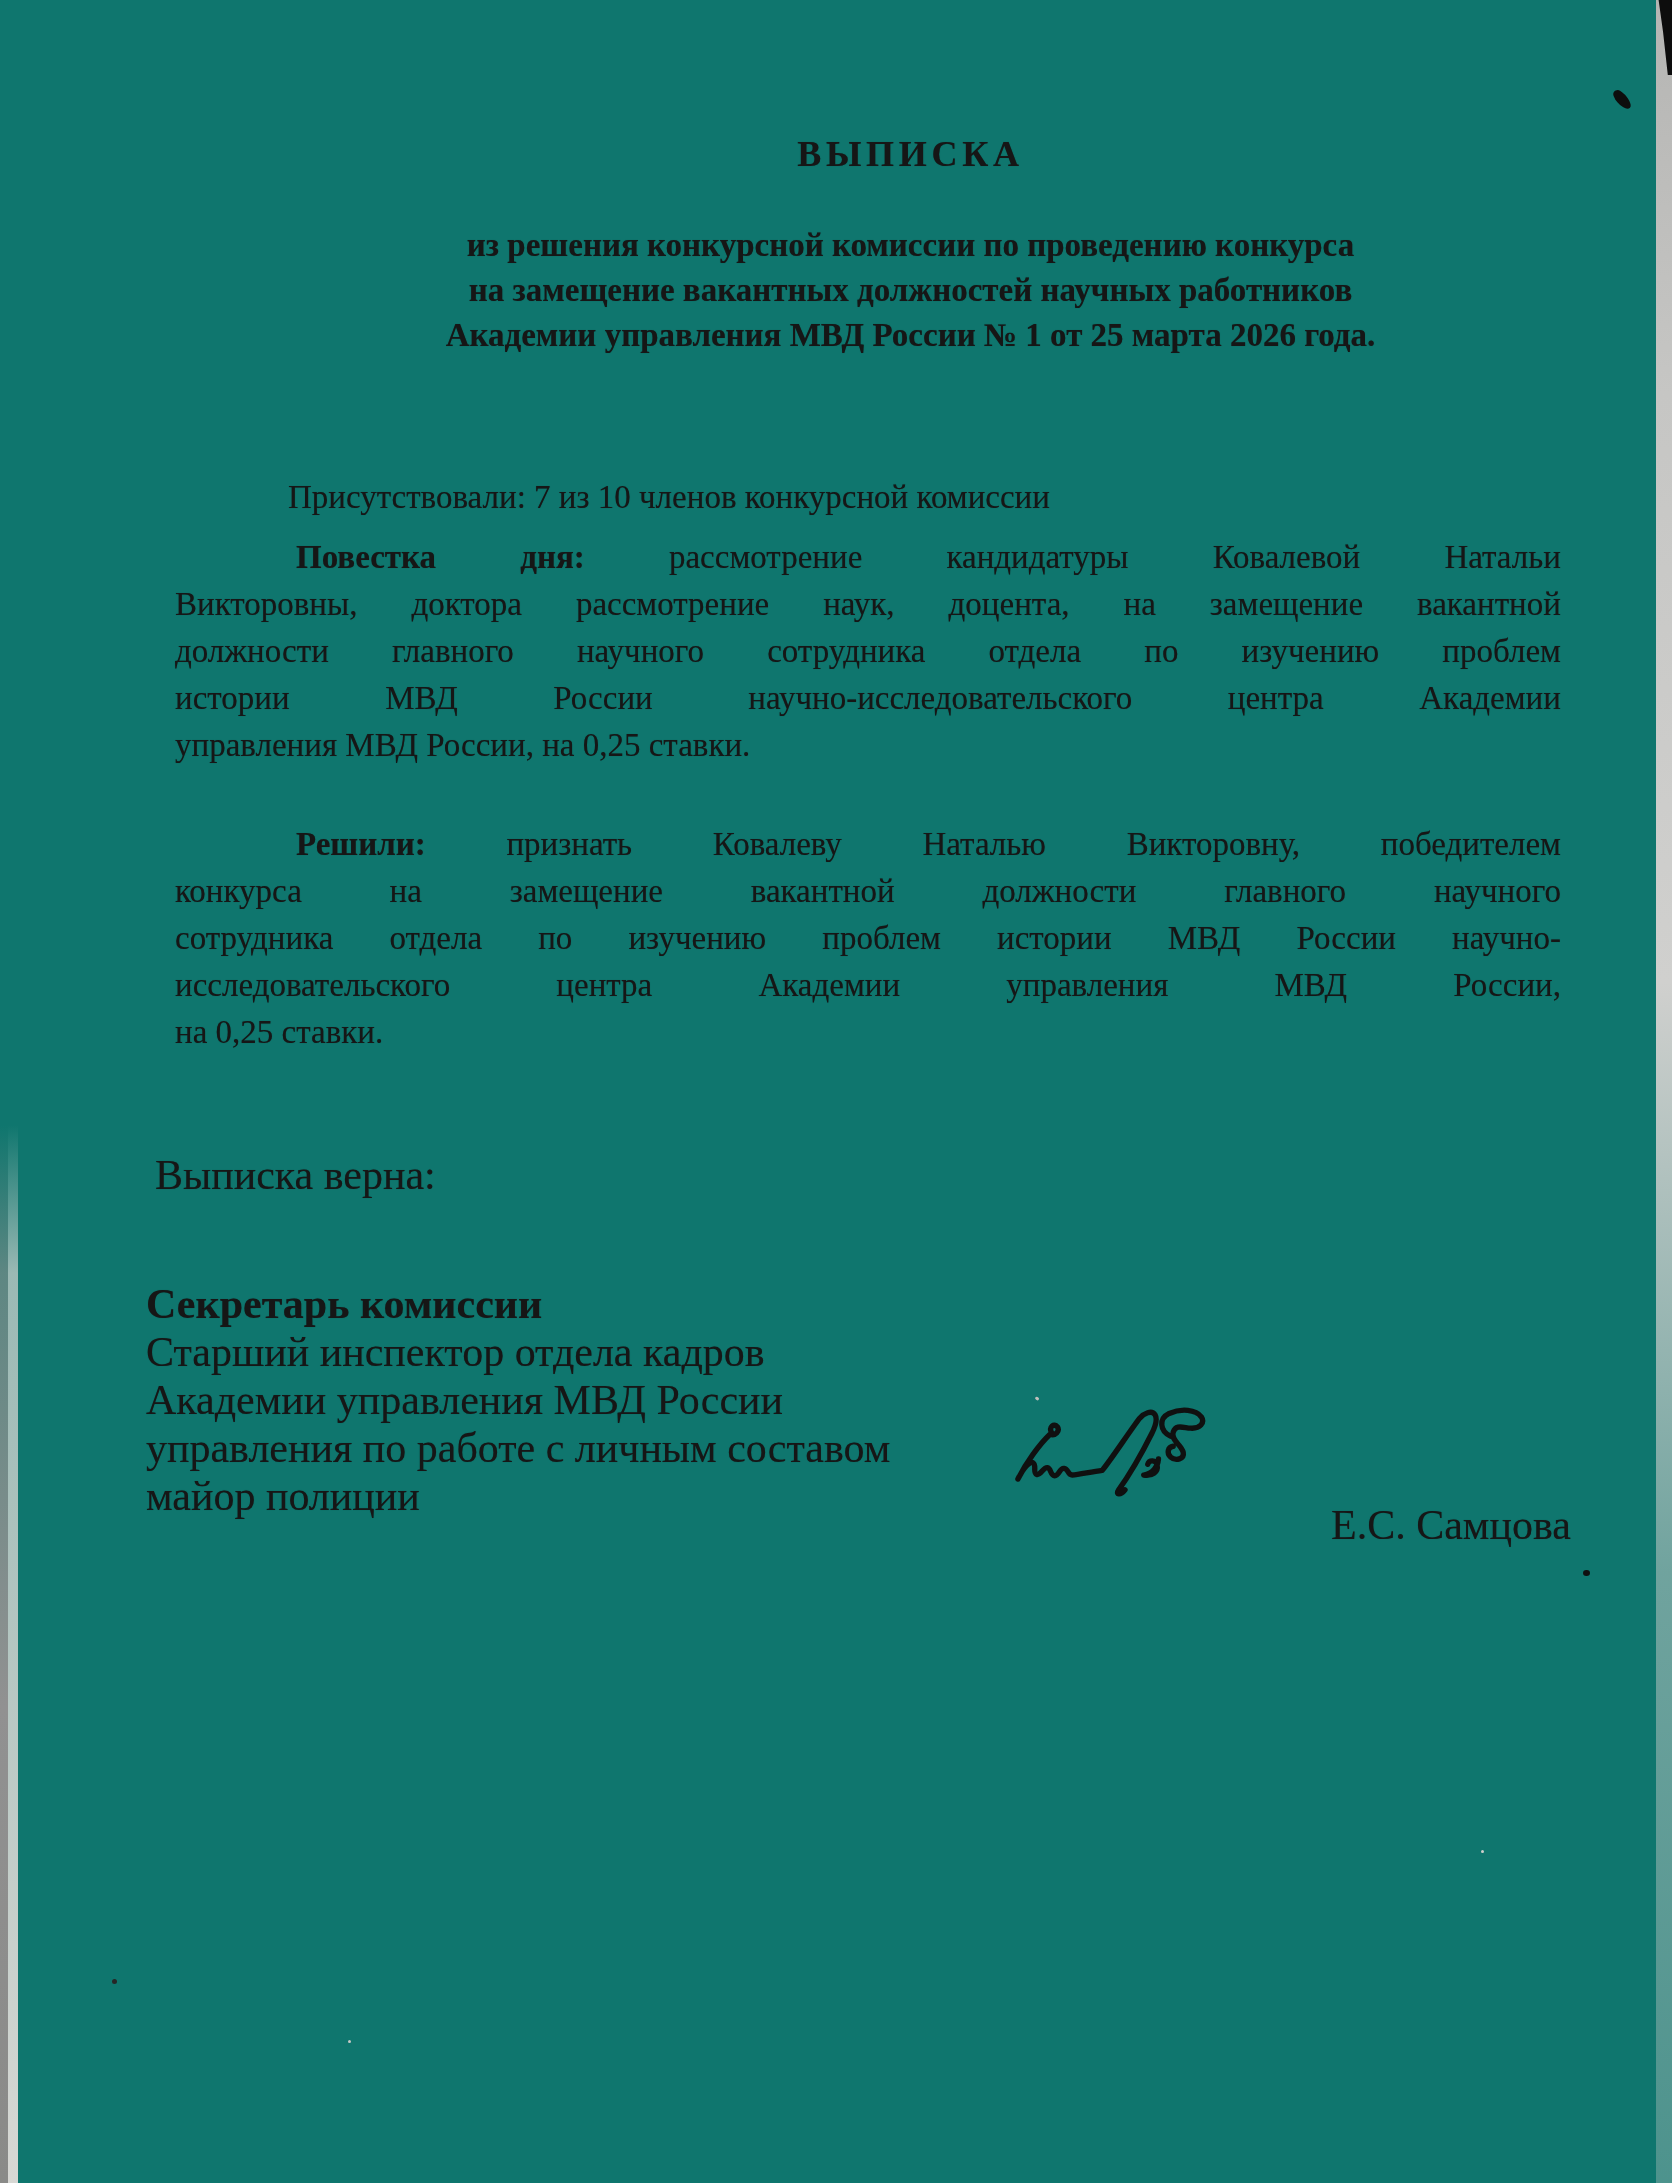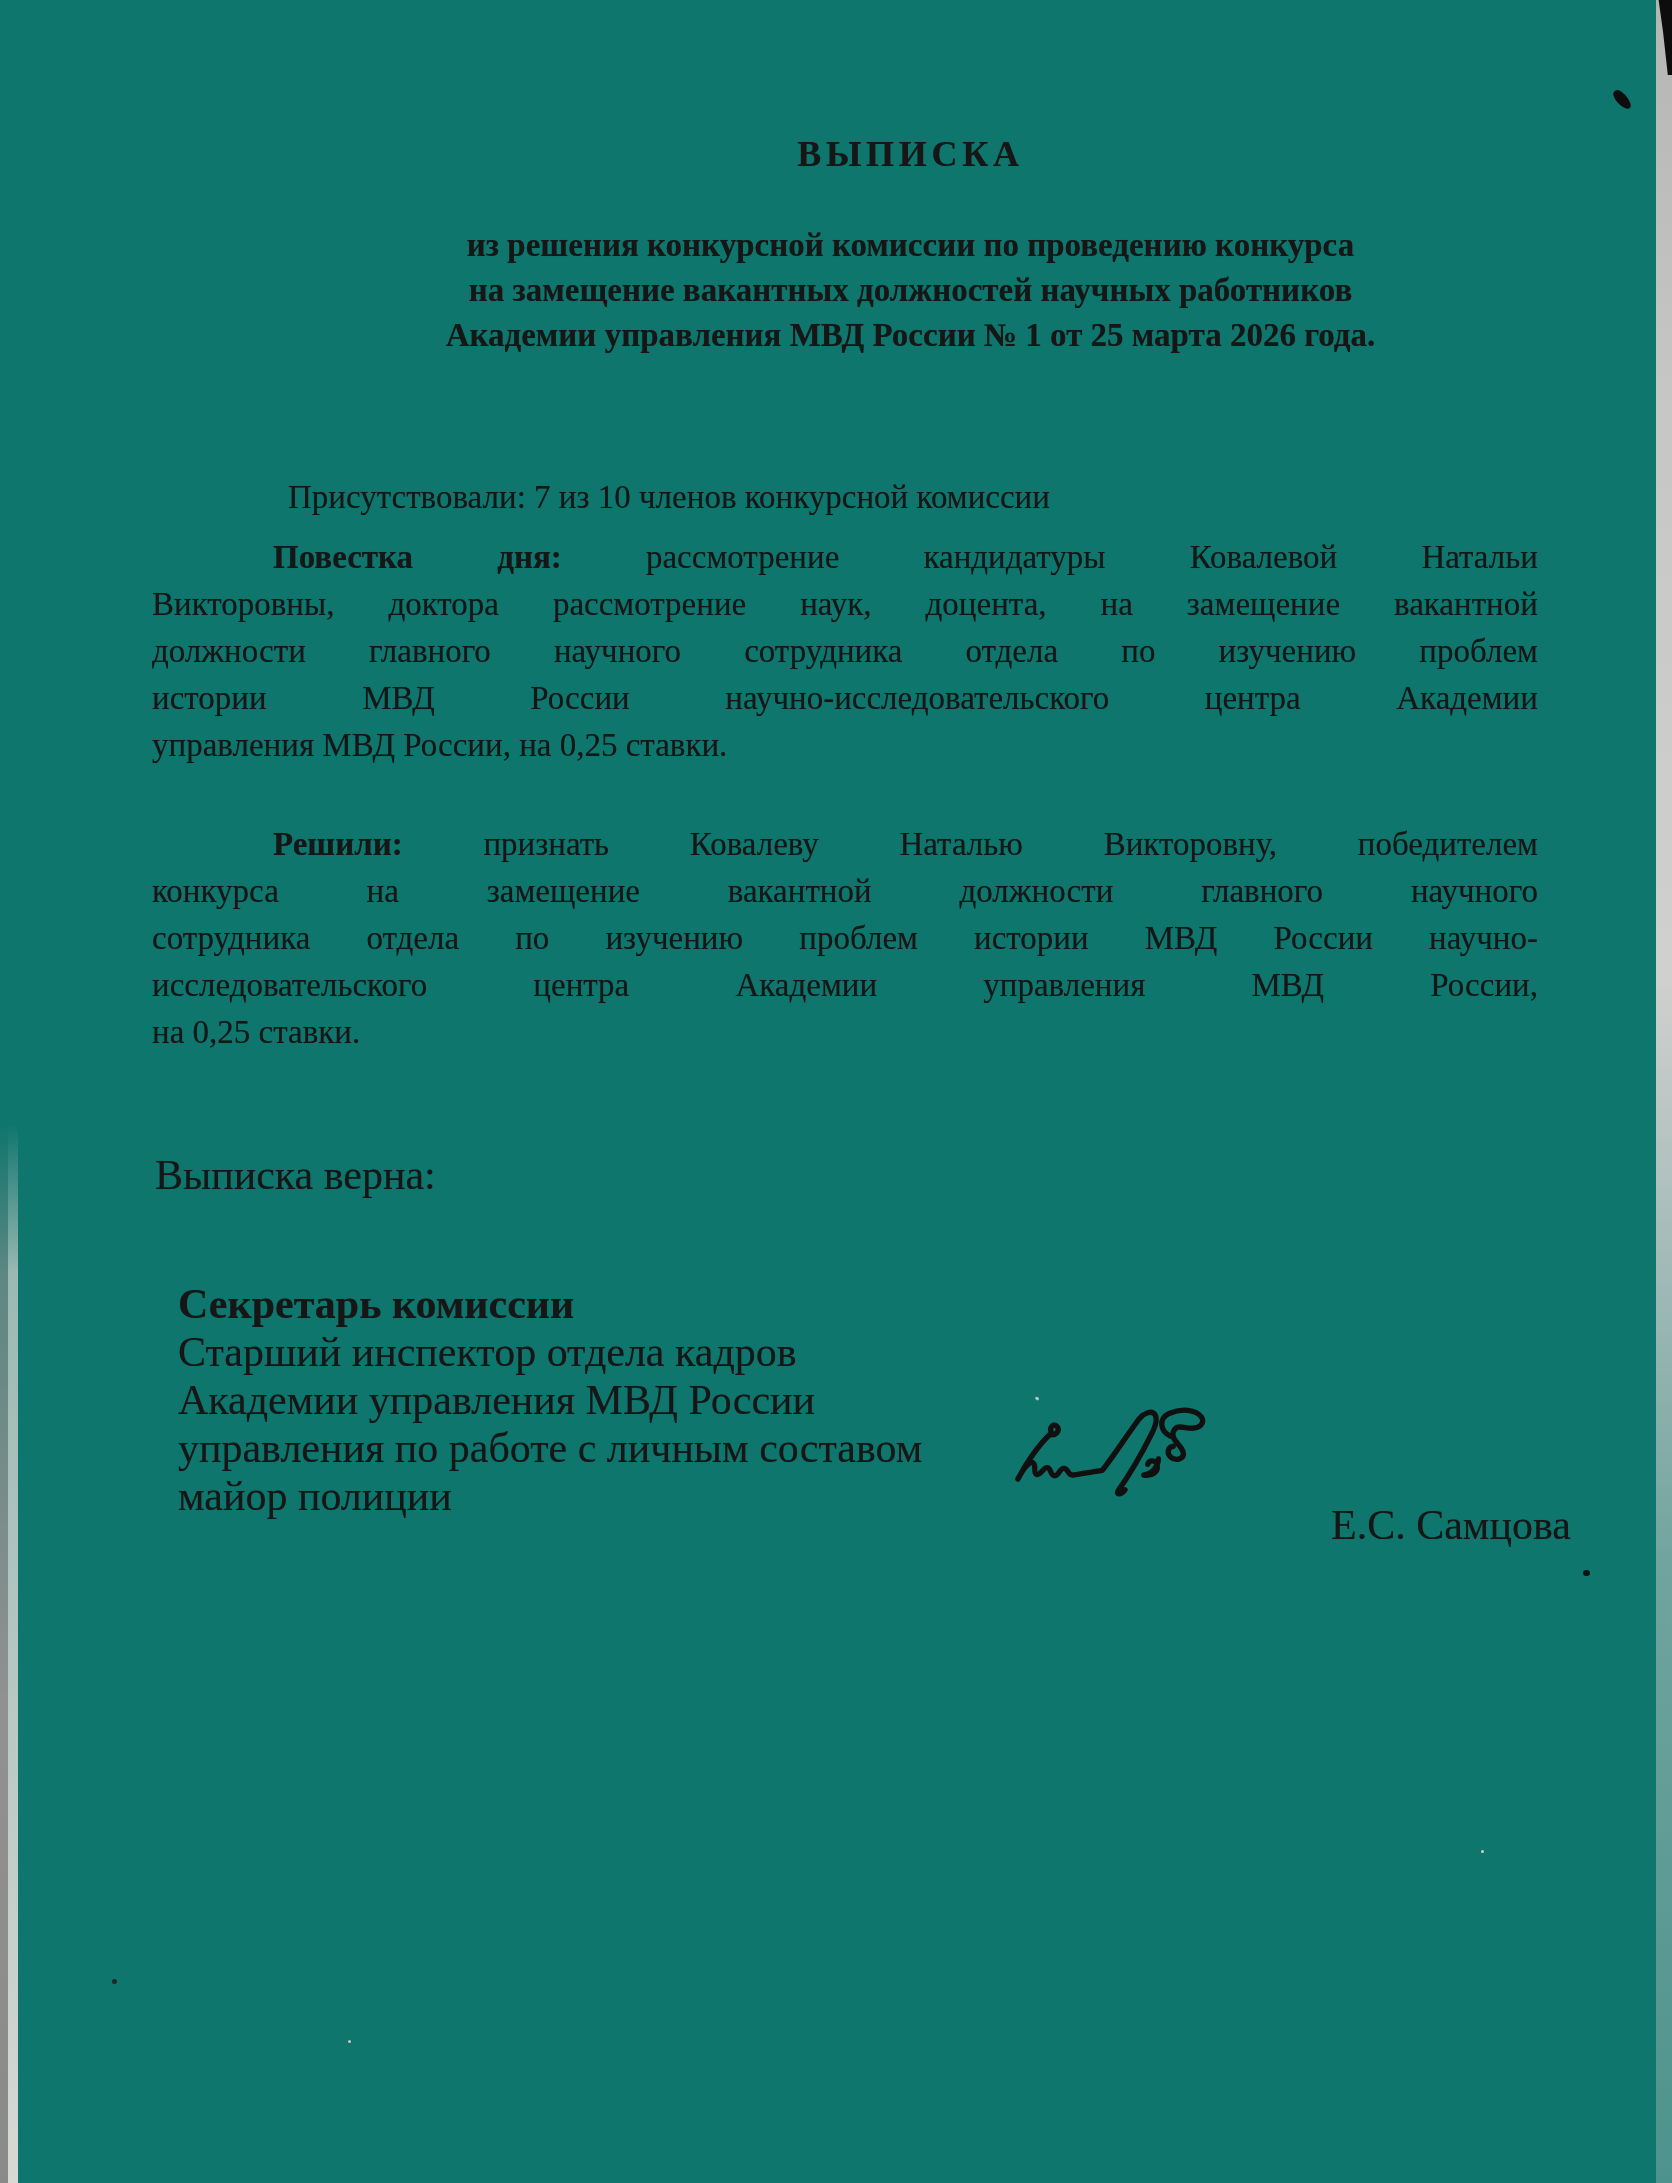--- a/index.html
+++ b/index.html
@@ -14,32 +14,32 @@
 
   
   .head{position:absolute;left:194px;top:133px;width:1433px;text-align:center;}
   .title{font-size:36px;font-weight:700;letter-spacing:4.7px;line-height:43px;}
   .subtitle{margin-top:47px;font-size:33px;font-weight:700;line-height:45px;}
   .subtitle .sub-line{height:45px;}
 
   
   .attendance{position:absolute;left:161px;top:474px;width:1386px;
     font-size:33px;line-height:47px;text-indent:127px;}
-  .para{position:absolute;left:152px;width:1386px;font-size:33px;line-height:47px;}
+  .para{position:absolute;left:175px;width:1386px;font-size:33px;line-height:47px;}
   .para1{top:534px;}
   .para2{top:821px;}
   .line{height:47px;white-space:nowrap;}
   .line.just{display:flex;justify-content:space-between;}
   .line.indent.just{padding-left:121px;}
   .line span.b{font-weight:700;}
 
   
   .cert{position:absolute;left:155px;top:1149px;font-size:42px;line-height:52px;}
   .sigblock{position:absolute;left:146px;top:1280px;font-size:42px;line-height:48px;}
-  .sigblock .sline{height:48px;white-space:nowrap;margin-left:32px;}
+  .sigblock .sline{height:48px;white-space:nowrap;}
   .sigblock .sline.b{font-weight:700;}
   .name{position:absolute;left:1331px;top:1460px;font-size:42px;line-height:47px;white-space:nowrap;margin-top:42px;}
   .signature{position:absolute;left:991px;top:1380px;}
 
   
   .edge-right{position:absolute;right:0;top:0;width:16.7px;height:100%;
     background:linear-gradient(to bottom,#b5b5b3,#c6c6c4 18%,#d0d0ce 45%,
       rgba(208,208,206,.5) 72%,rgba(208,208,206,.32) 100%);}
   .corner-wedge{position:absolute;right:0;top:0;width:20px;height:75px;background:#0d0d0d;
     clip-path:polygon(28% 0,100% 0,100% 100%,74% 100%,50% 42%);}

